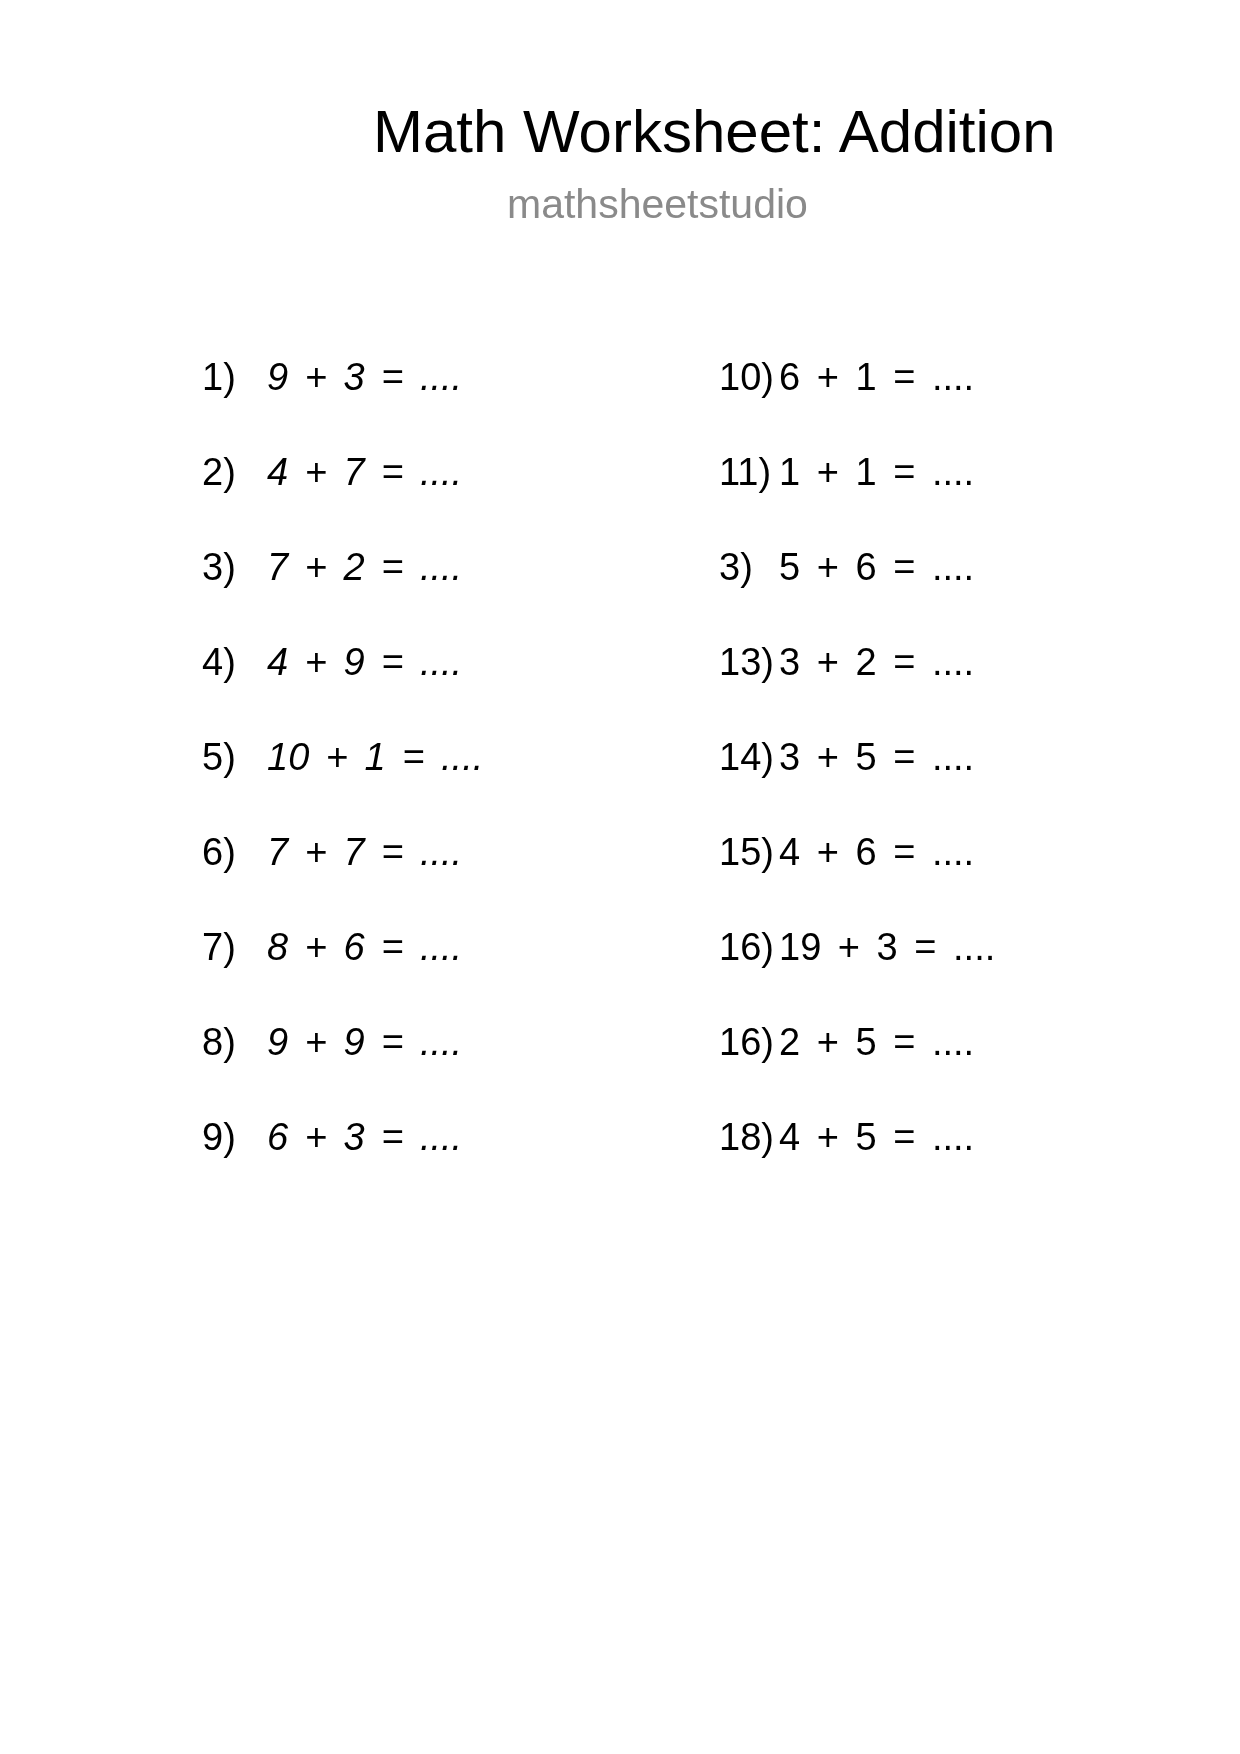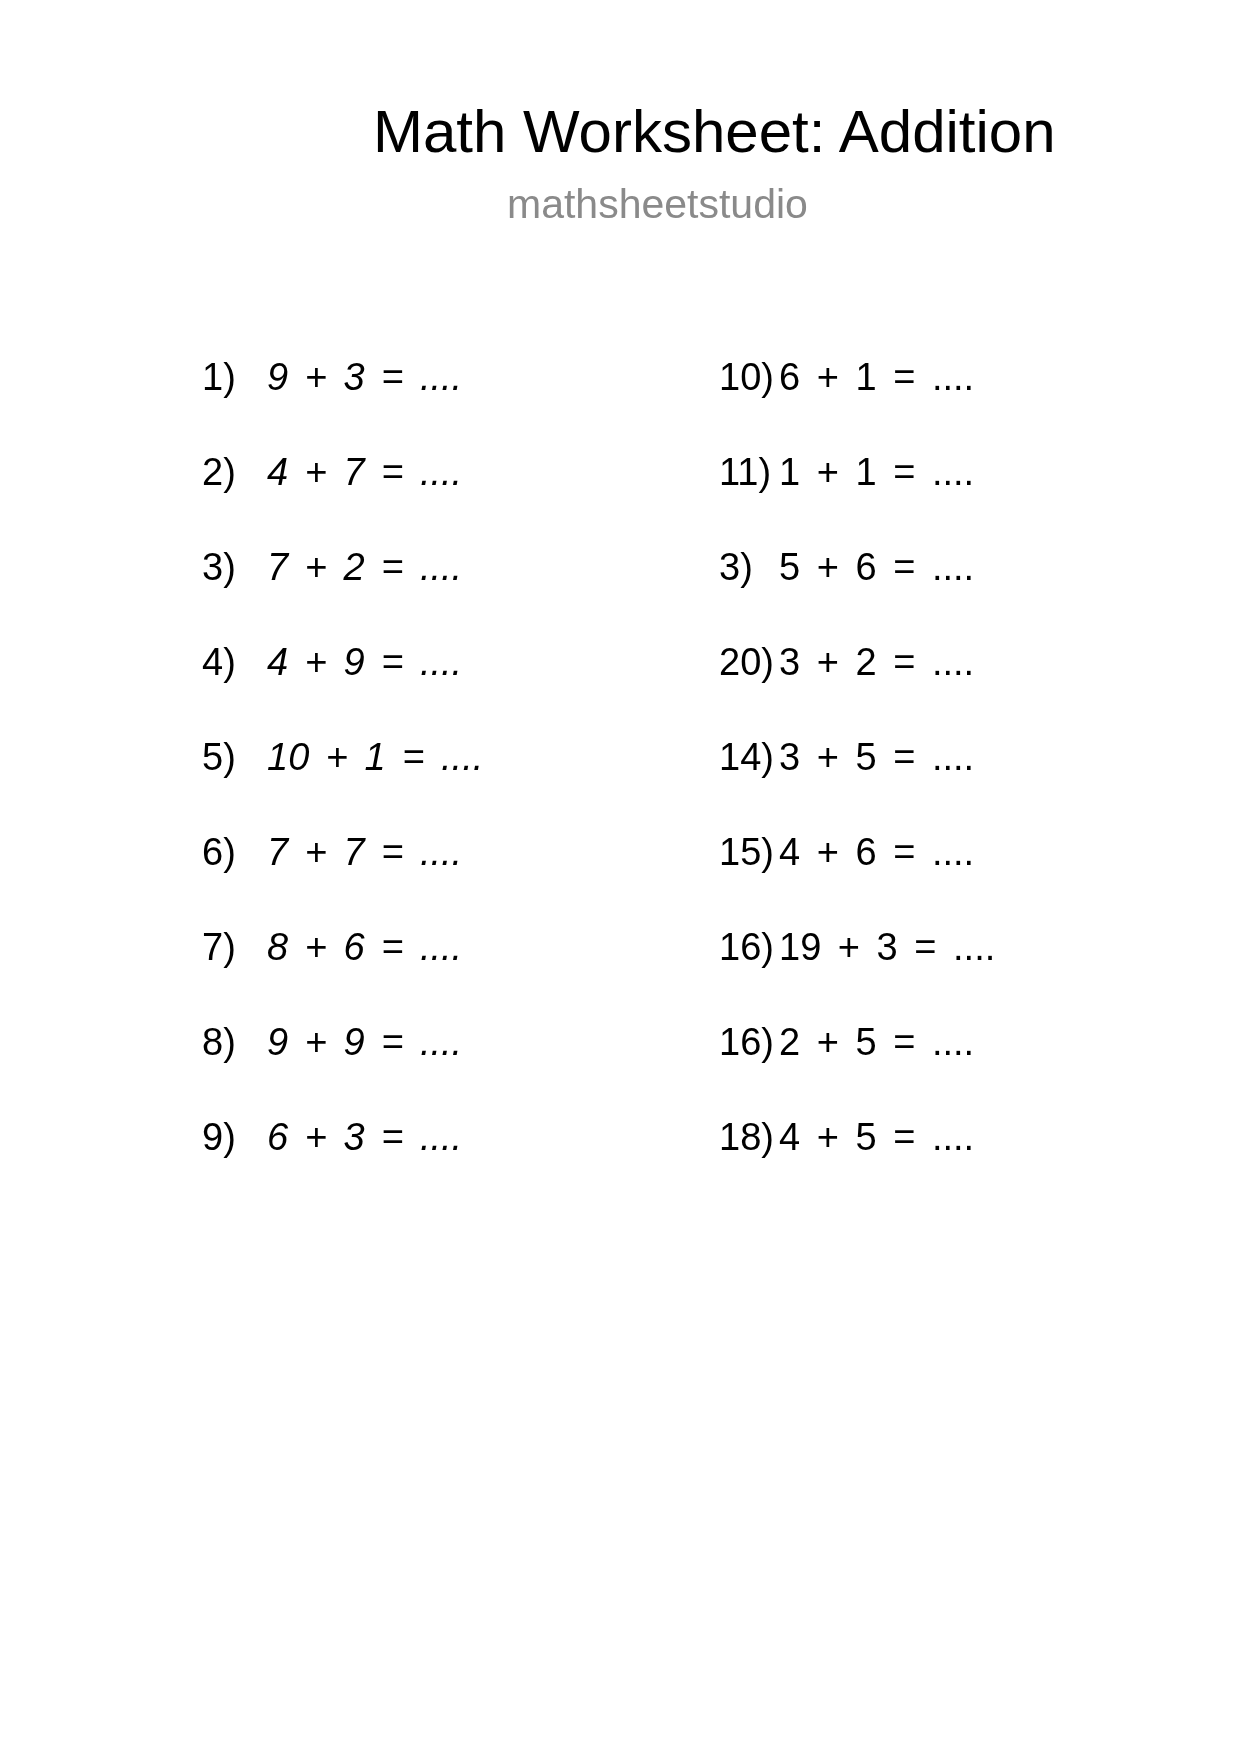--- a/index.html
+++ b/index.html
@@ -67,21 +67,21 @@
     </div>
     <div class="problem col-right" style="left:703px; top:447px;">
       <span class="num">11)</span>
       <span class="expr">1 + 1 = ....</span>
     </div>
     <div class="problem col-right" style="left:703px; top:542px;">
       <span class="num">3)</span>
       <span class="expr">5 + 6 = ....</span>
     </div>
     <div class="problem col-right" style="left:703px; top:637px;">
-      <span class="num">20)</span>
+      <span class="num">13)</span>
       <span class="expr">3 + 2 = ....</span>
     </div>
     <div class="problem col-right" style="left:703px; top:732px;">
       <span class="num">14)</span>
       <span class="expr">3 + 5 = ....</span>
     </div>
     <div class="problem col-right" style="left:703px; top:827px;">
       <span class="num">15)</span>
       <span class="expr">4 + 6 = ....</span>
     </div>

